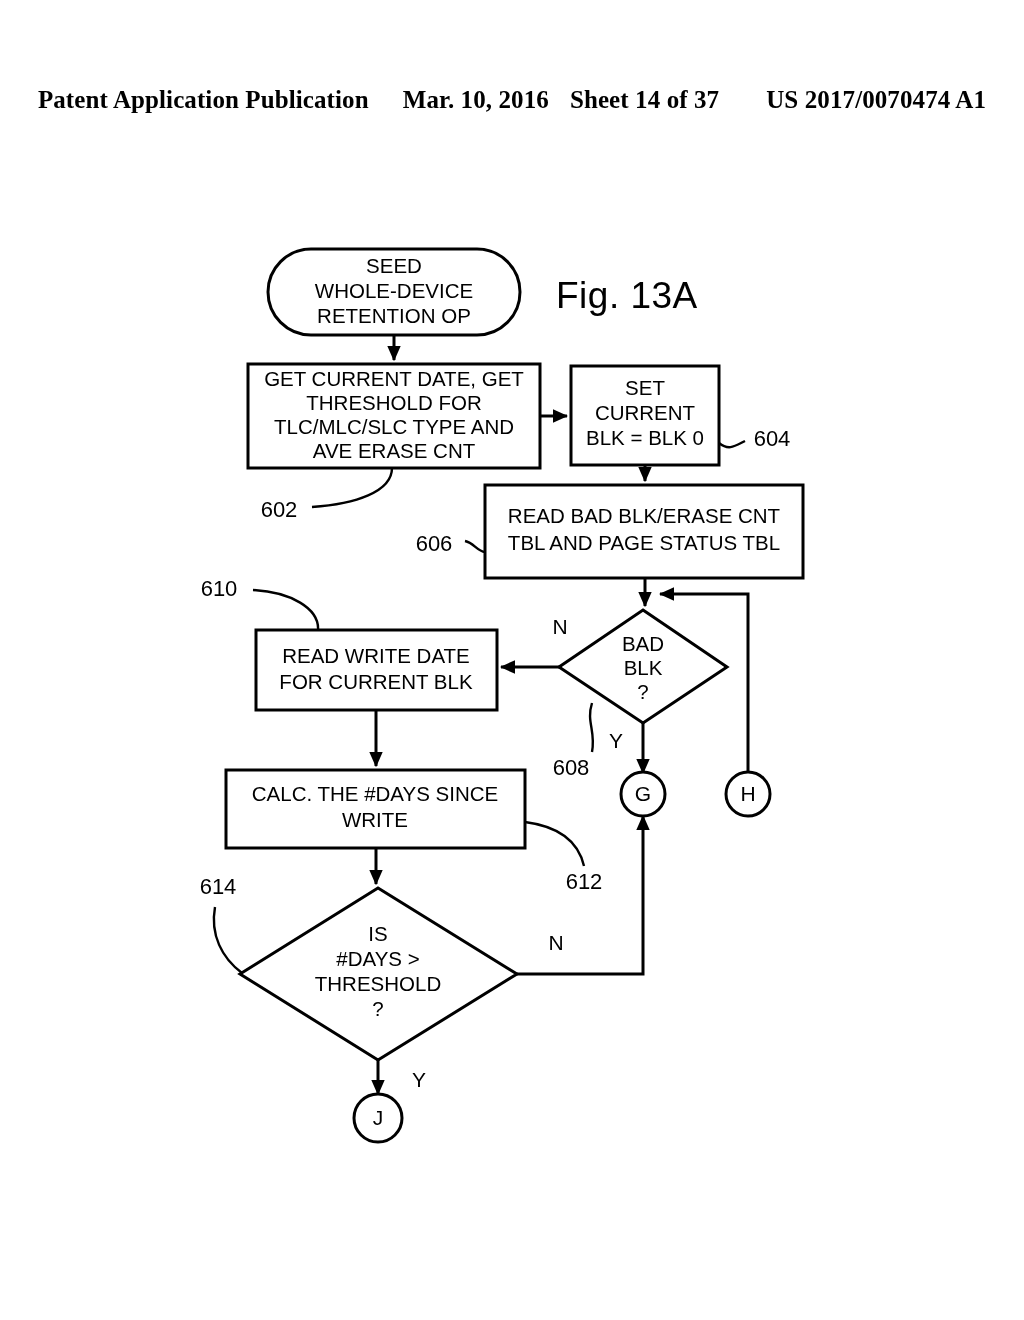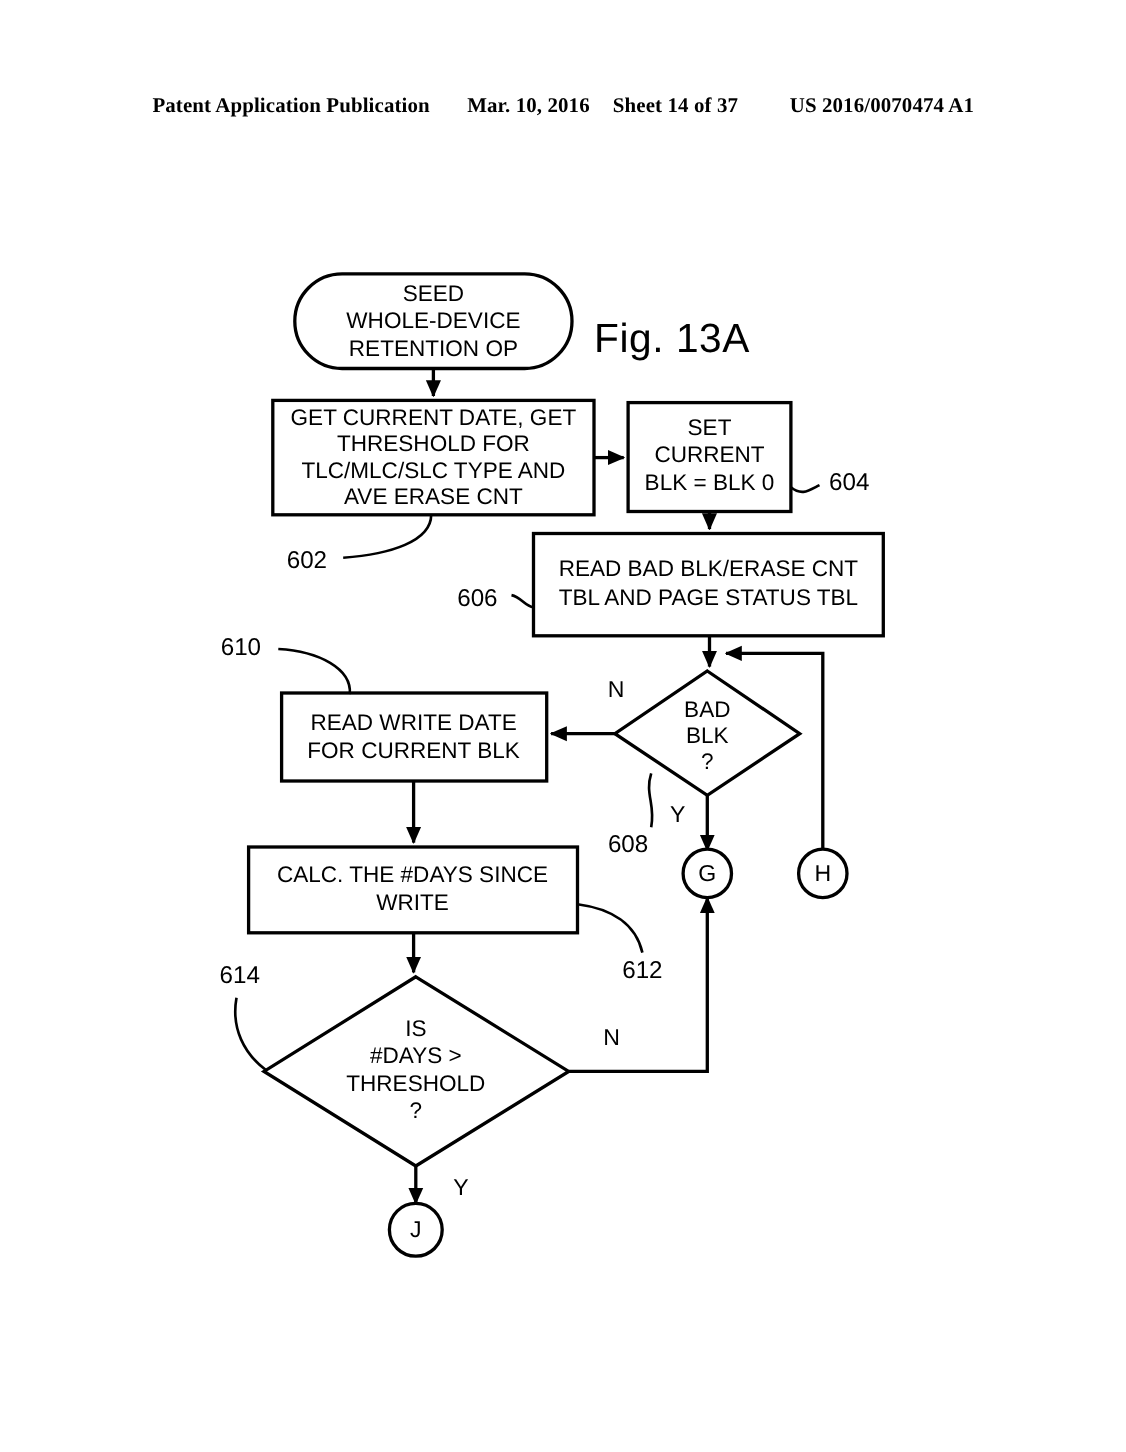--- a/index.html
+++ b/index.html
@@ -20,39 +20,38 @@
   .pub-header {
     position: absolute;
     top: 86px;
     left: 0;
     width: 1024px;
     display: flex;
     justify-content: center;
     align-items: flex-end;
     font-family: "Liberation Serif", serif;
     font-weight: bold;
-    font-size: 19px;
+    font-size: 25px;
     letter-spacing: 0.1px;
     white-space: nowrap;
   }
   .pub-header .seg-title { margin-right: 34px; }
   .pub-header .seg-date  { margin-right: 21px; }
   .pub-header .seg-sheet { margin-right: 47px; }
   .pub-header .seg-num   { margin-right: 0; }
 
   
   .fig-title {
     position: absolute;
-    left: 540px;
+    left: 556px;
     top: 275px;
     font-size: 37px;
     font-family: "Liberation Sans", sans-serif;
     letter-spacing: 0.5px;
     white-space: nowrap;
-    margin-top: 12px;
   }
 
   
   #flow {
     position: absolute;
     left: 0;
     top: 0;
     width: 1024px;
     height: 1320px;
   }
@@ -100,21 +99,21 @@
     dominant-baseline: middle;
   }
 </style>
 </head>
 <body>
 
 <div class="pub-header">
   <span class="seg-title">Patent Application Publication</span>
   <span class="seg-date">Mar. 10, 2016</span>
   <span class="seg-sheet">Sheet 14 of 37</span>
-  <span class="seg-num">US 2016/0070474 A1</span>
+  <span class="seg-num">US 2017/0070474 A1</span>
 </div>
 
 <div class="fig-title">Fig. 13A</div>
 
 <svg id="flow" viewBox="0 0 1024 1320">
   <defs>
     <marker id="arrow" viewBox="0 0 10 10" refX="9.2" refY="5" markerWidth="5.2" markerHeight="5.2" orient="auto-start-reverse">
       <path d="M 0 0.6 L 10 5 L 0 9.4 z" fill="#000000"></path>
     </marker>
   </defs>

